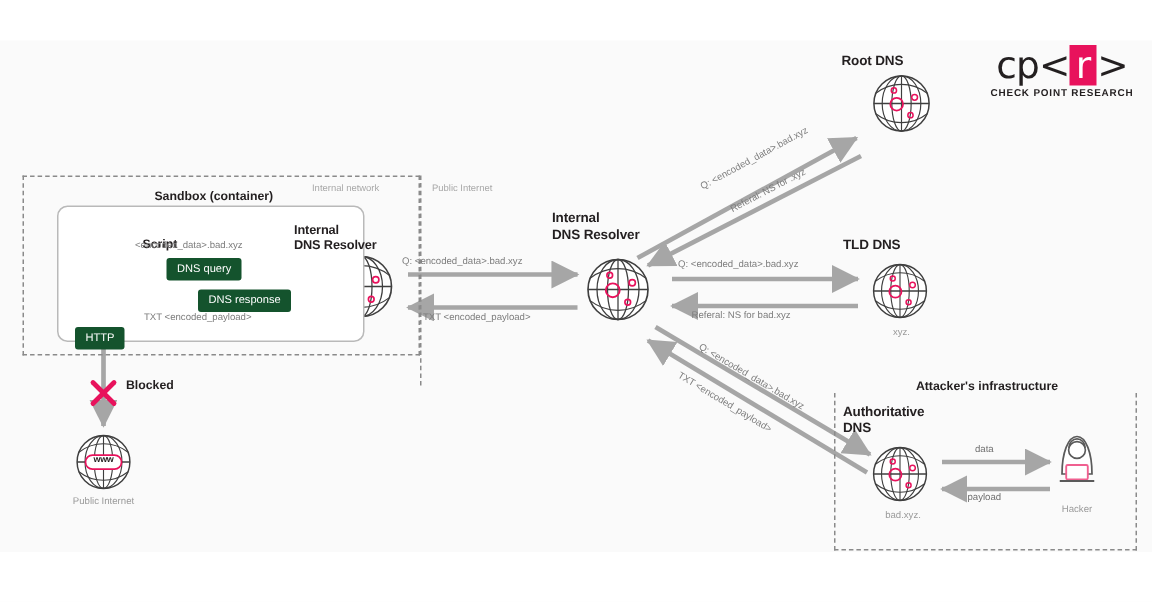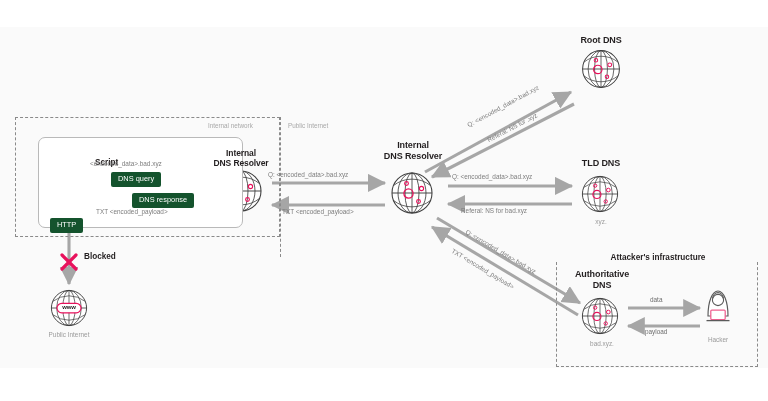--- a/index.html
+++ b/index.html
@@ -22,21 +22,20 @@
     background: #fafafa;
   }
   .abs { position: absolute; }
 
   
   .ttl {
     font-weight: bold;
     color: #231f20;
     font-size: 8.5px;
     line-height: 10px;
-    text-align: center;
     letter-spacing: -0.1px;
   }
   .ttl.lg { font-size: 9px; }
   .sub {
     font-size: 6.4px;
     color: #9a9a9a;
     text-align: center;
     line-height: 8px;
   }
   .lbl {
@@ -253,20 +252,21 @@
       <line x1="-11.5" y1="20.6" x2="11.5" y2="20.6" stroke="#5a5a5a" stroke-width="1.3"></line>
     </g>
   </svg>
 
   <div class="abs dashbox" style="left:15px; top:117px; width:265px; height:120px;"></div>
   <div class="abs solidbox" style="left:38px; top:137px; width:205px; height:91px;"></div>
   <div class="abs dashbox" style="left:556px; top:262px; width:202px; height:105px; border-top:none;"></div>
 
   <div class="abs" style="left:280px; top:117px; width:0; height:140px; border-left:1.1px dashed #8a8a8a;"></div>
 
+  <div class="abs boxttl" style="left:55px; top:126px; width:175px; text-align:center;">Sandbox (container)</div>
 
   <div class="abs zone" style="left:208px; top:122px;">Internal network</div>
   <div class="abs zone" style="left:288px; top:122px;">Public Internet</div>
 
   <div class="abs boxttl" style="left:63px; top:158px;margin-left:32px;">Script</div>
   <div class="abs lbl" style="left:90px; top:160px;">&lt;encoded_data&gt;.bad.xyz</div>
   <div class="abs lbl" style="left:96px; top:208px;">TXT &lt;encoded_payload&gt;</div>
 
   <div class="abs pill" style="left:111px; top:172px;">DNS query</div>
   <div class="abs pill" style="left:132px; top:193px;">DNS response</div>
@@ -300,14 +300,20 @@
   <div class="abs ttl lg" style="left:562px; top:280px; width:80px;">DNS</div>
   <div class="abs sub" style="left:562px; top:340px; width:80px;">bad.xyz.</div>
 
   <div class="abs lbl rot" style="left:468px; top:228px; transform:rotate(30.5deg);">Q: &lt;encoded_data&gt;.bad.xyz</div>
   <div class="abs lbl rot" style="left:454px; top:247px; transform:rotate(31deg);">TXT &lt;encoded_payload&gt;</div>
 
   <div class="abs lbl dk" style="left:650px; top:296px;">data</div>
   <div class="abs lbl dk" style="left:645px; top:328px;">payload</div>
   <div class="abs sub" style="left:692px; top:336px; width:52px;">Hacker</div>
 
+  <div class="abs" style="left:656px; top:30px; width:104px;">
+    <div style="text-align:center; white-space:nowrap;">
+      <span class="logo-cp">cp</span><span class="logo-cp">&lt;</span><span class="logo-r">r</span><span class="logo-cp">&gt;</span>
+    </div>
+    <div class="logo-tag">CHECK POINT RESEARCH</div>
+  </div>
 
 </div>
 
 </body></html>

